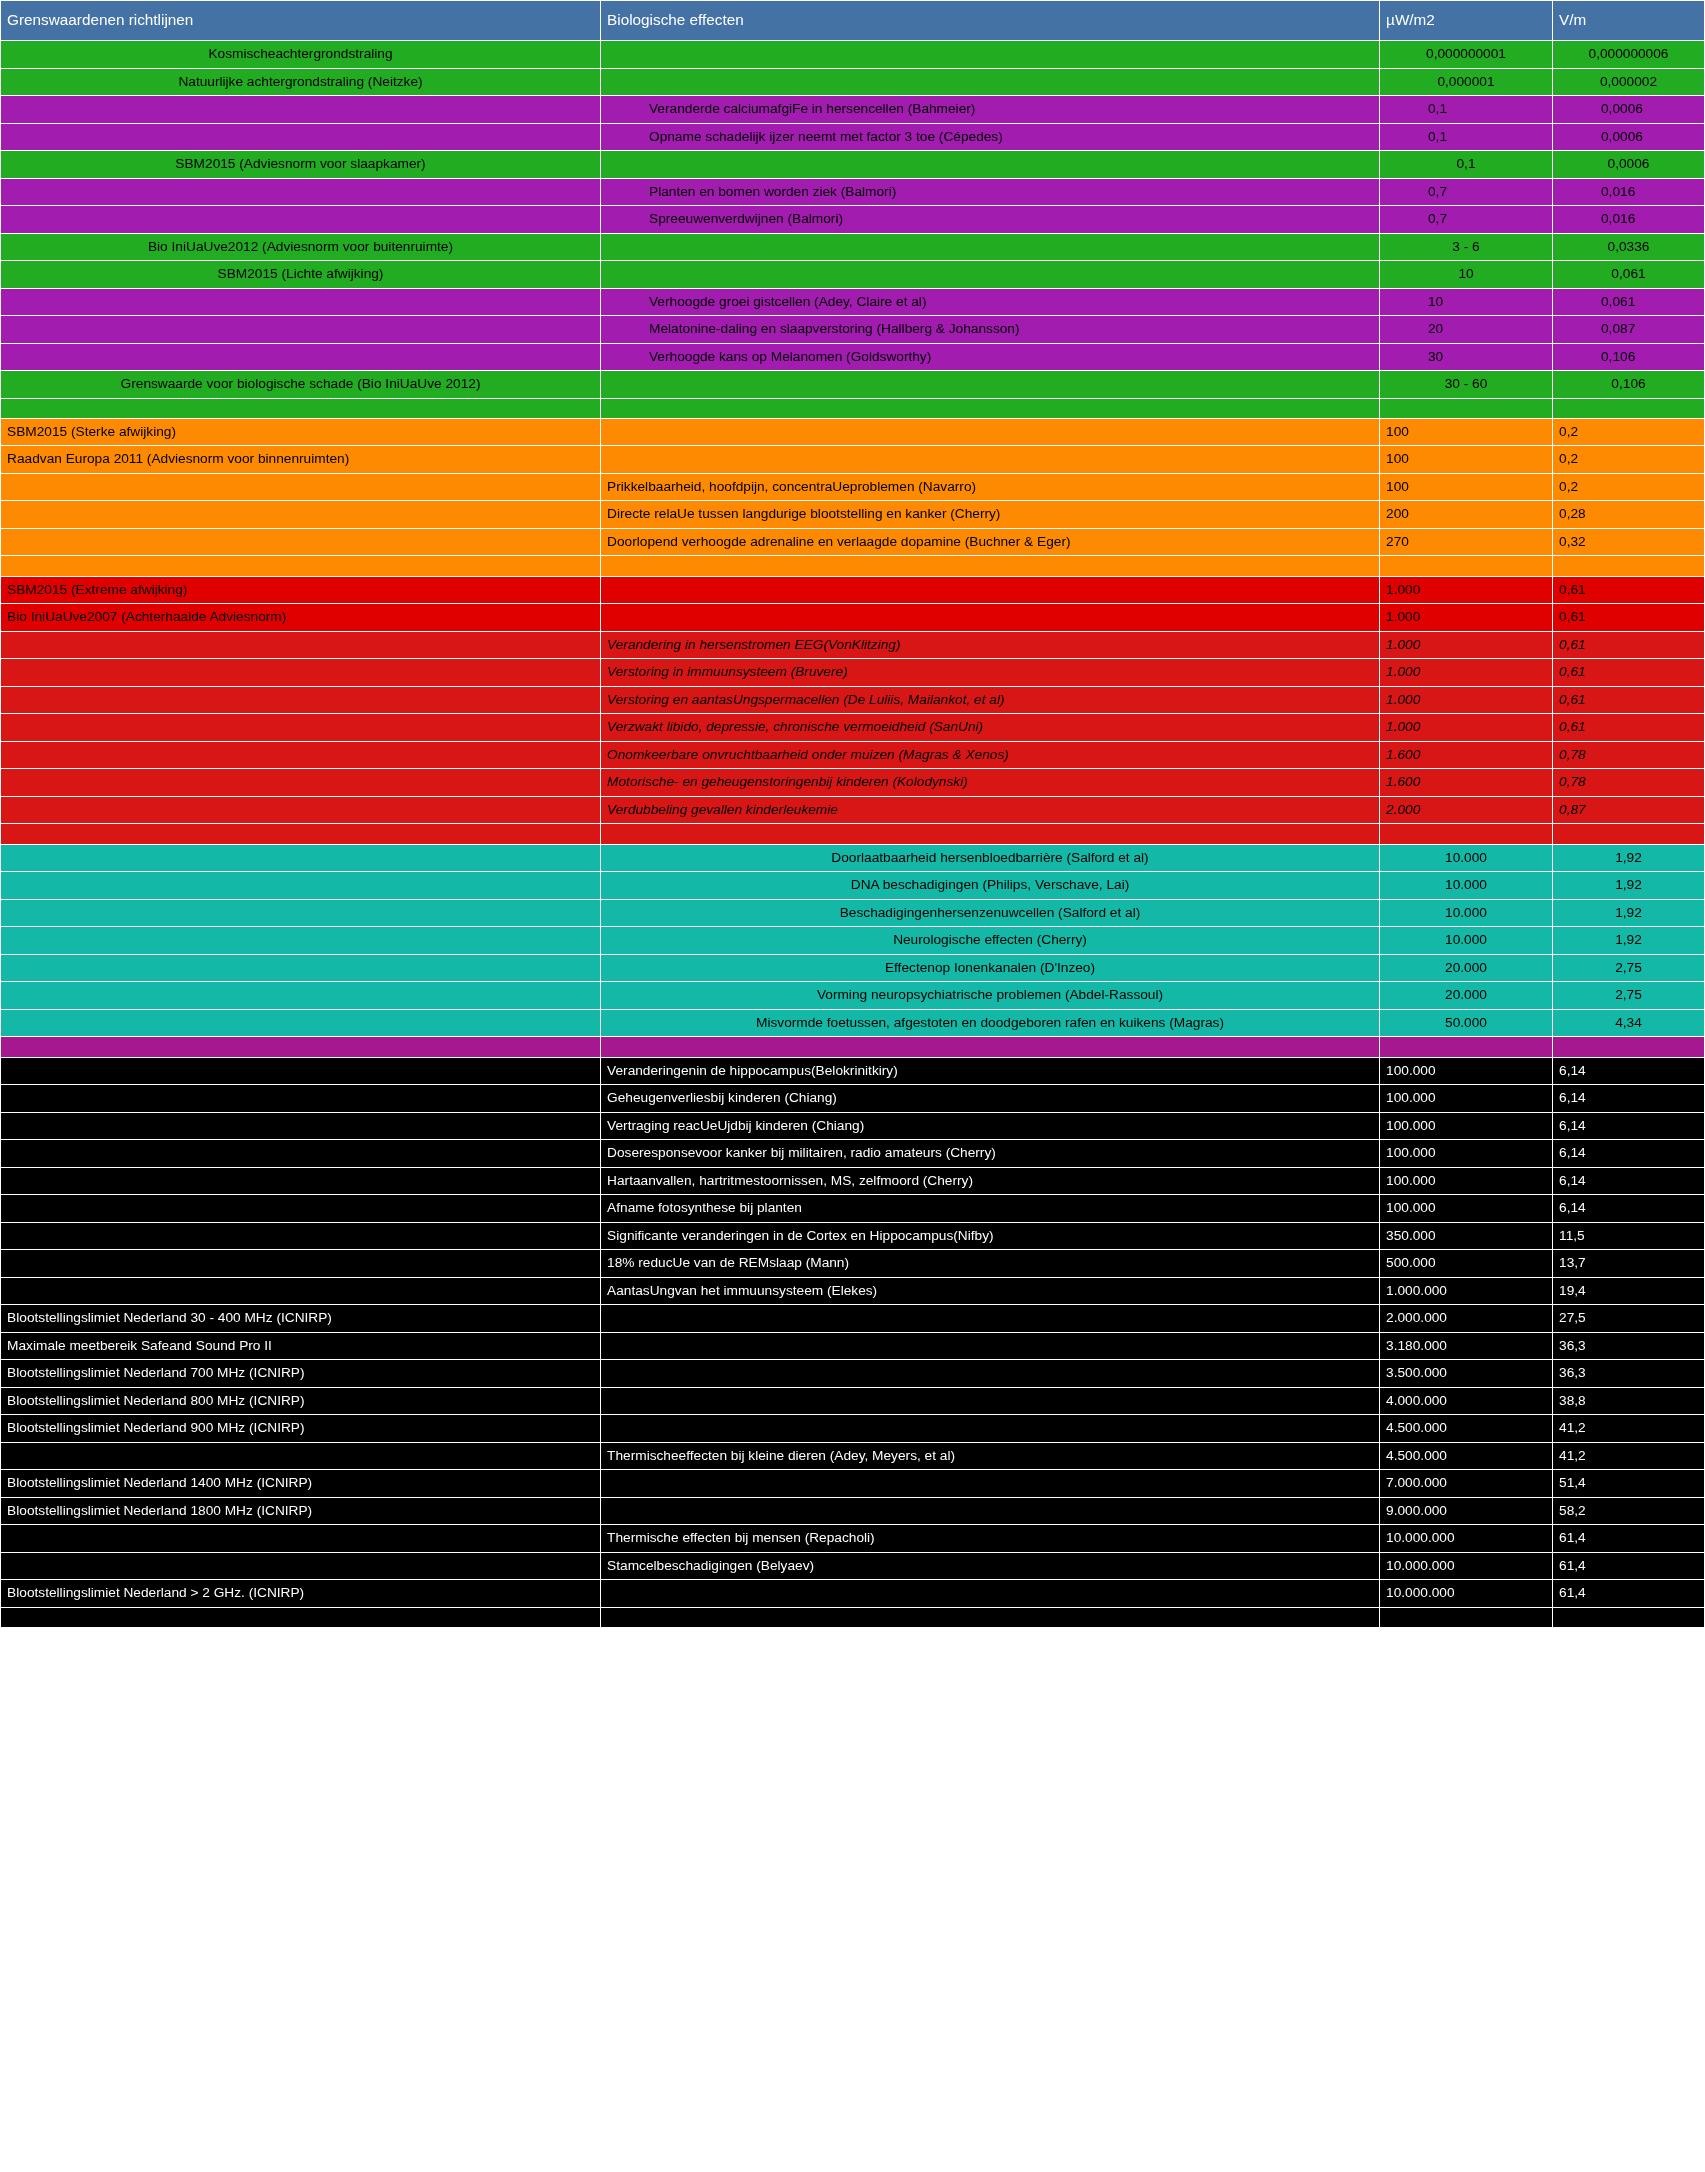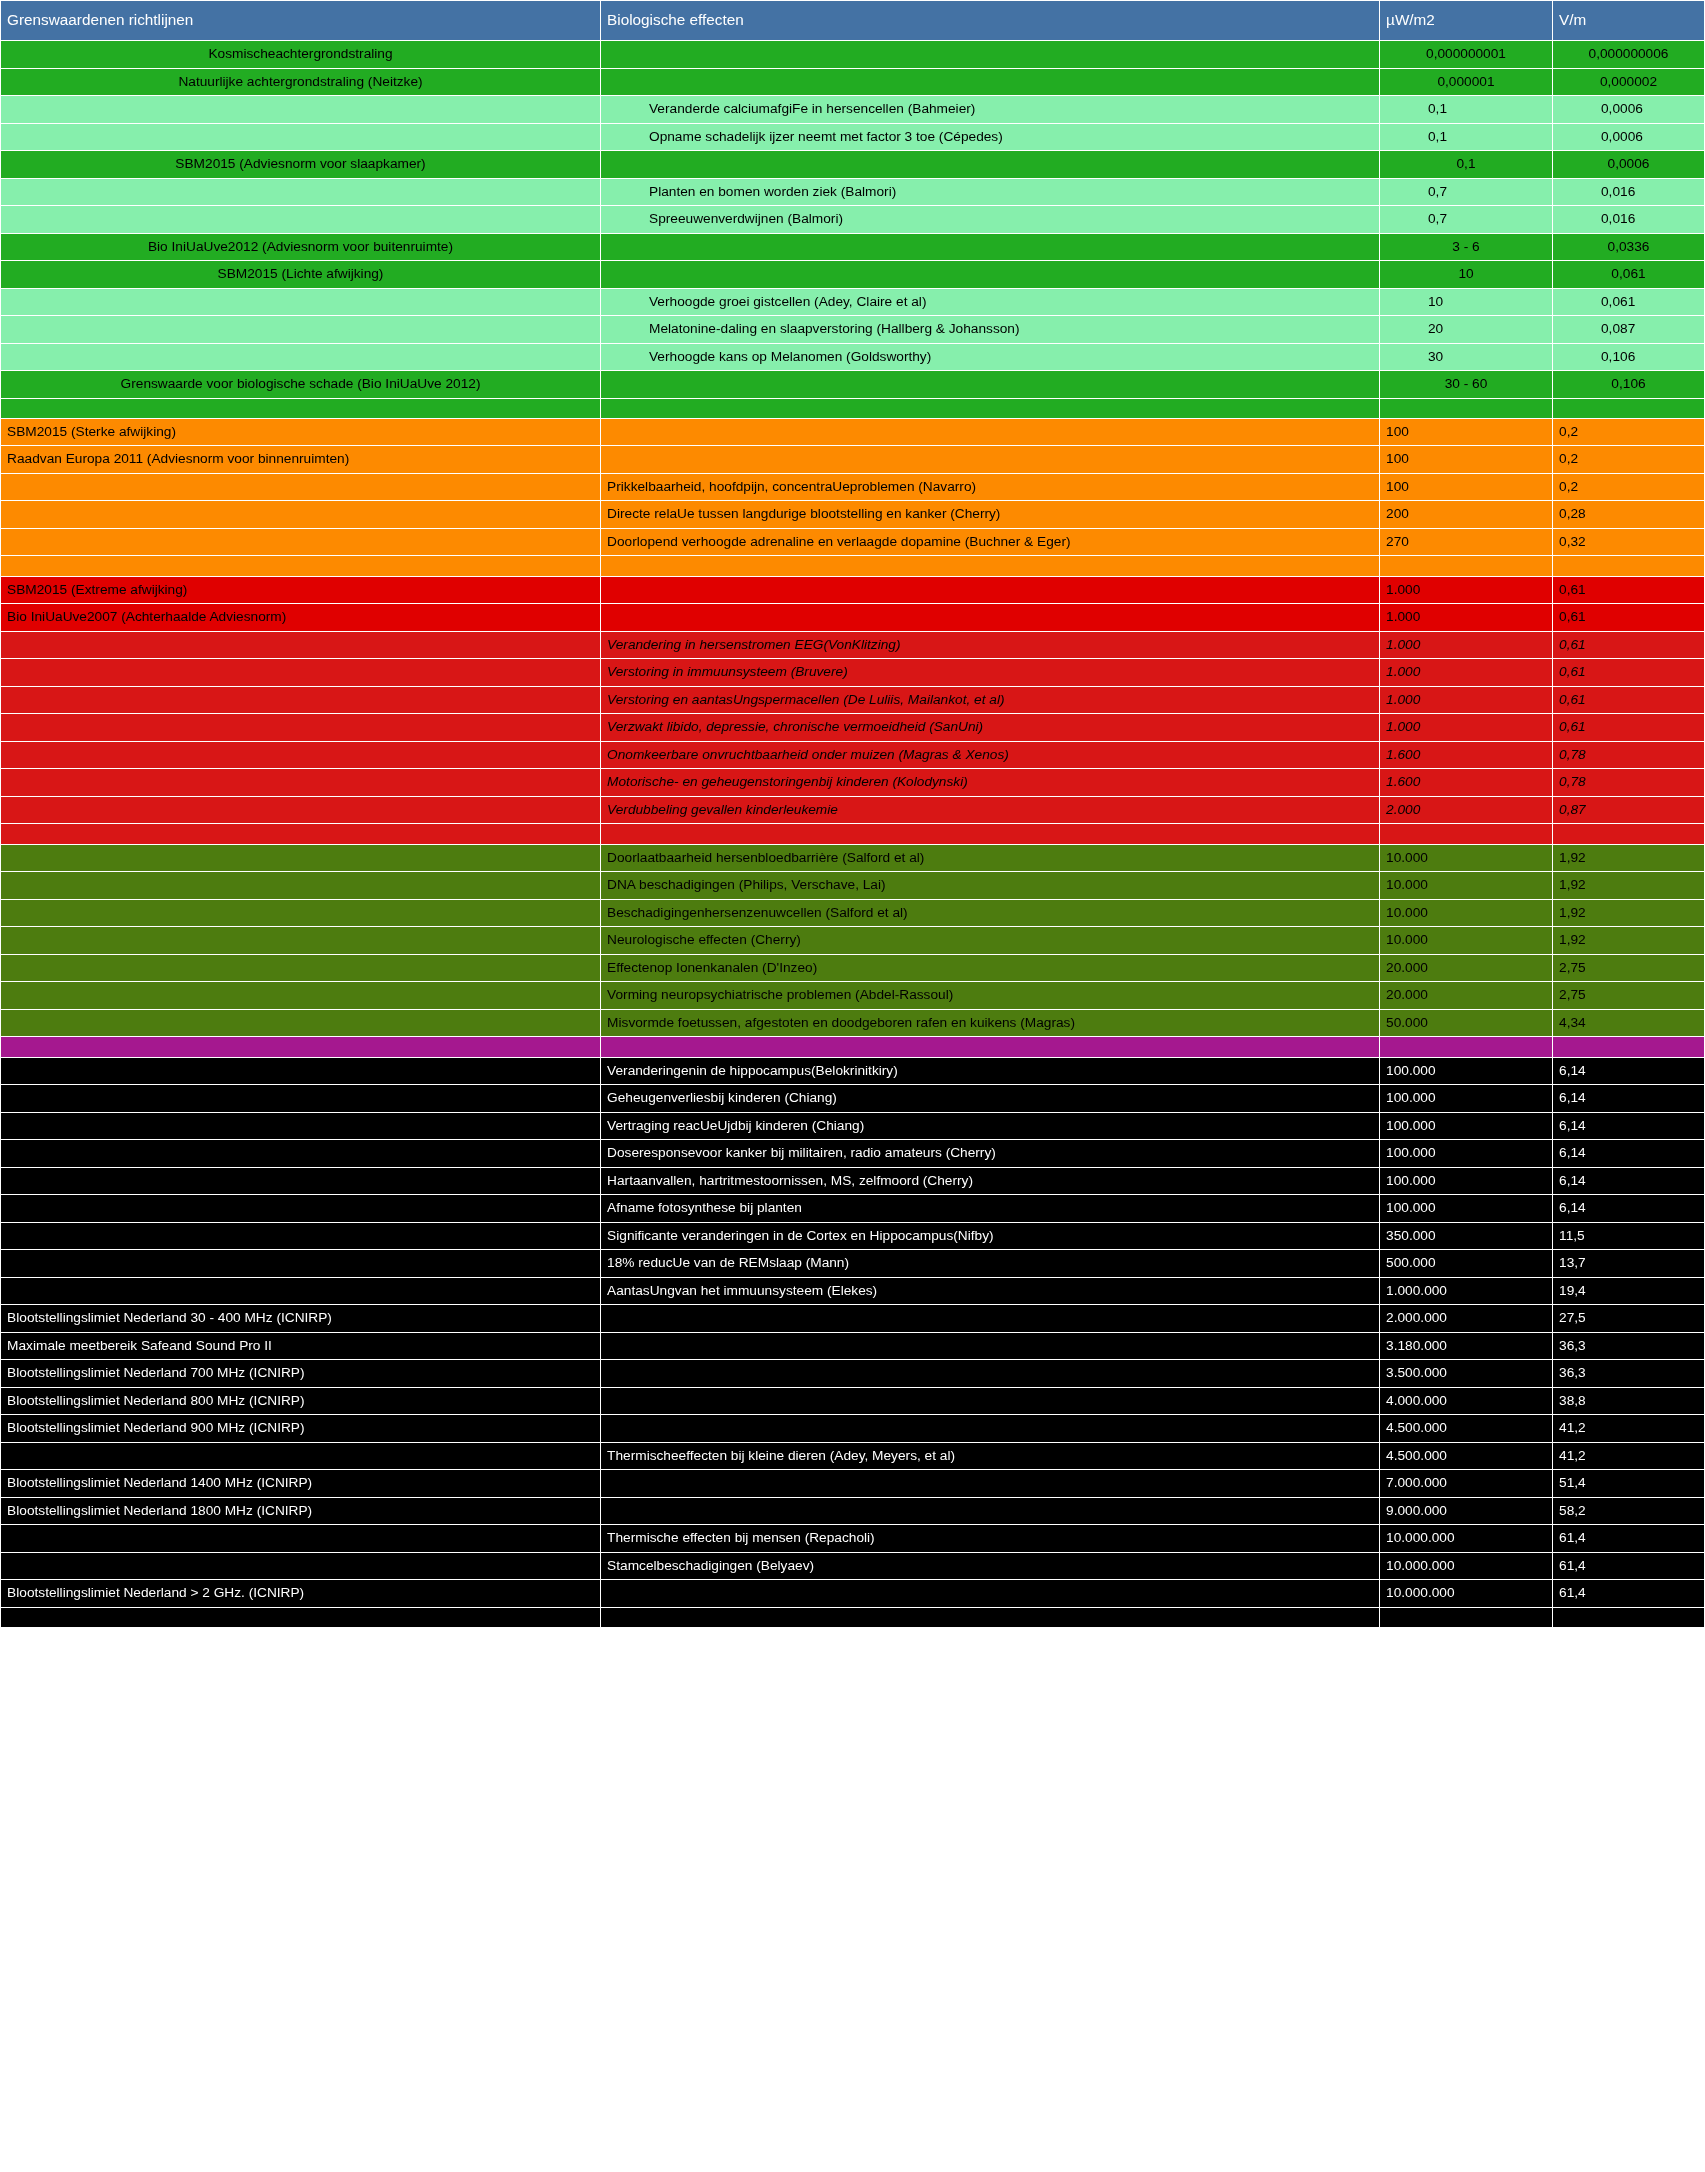--- a/index.html
+++ b/index.html
@@ -37,25 +37,25 @@
   table.grid thead th {
     background: #4472a4;
     color: #ffffff;
     text-align: left;
     font-weight: normal;
     font-size: 15.3px;
     height: 40px;
   }
   
   tr.band-green  td { background: #22ac22; text-align: center; }
-  tr.band-green2 td { background: #86efac; padding-left: 48px; }
+  tr.band-green2 td { background: #a21caf; padding-left: 48px; }
   tr.band-orange td { background: #fd8a00; }
   tr.band-red    td { background: #e00000; margin-left: 48px; }
   tr.band-red2   td { background: #d81616; font-style: italic; }
-  tr.band-magenta td { background: #4d7c0f; }
+  tr.band-magenta td { background: #14b8a6; text-align: center; }
   tr.band-magenta2 td { background: #a5188f; }
   tr.band-black  td { background: #000000; color: #ffffff; }
   tr.spacer td { height: 20.4px; }
   td.empty { }
 </style>
 </head>
 <body>
 
 <table class="grid">
   <colgroup>

